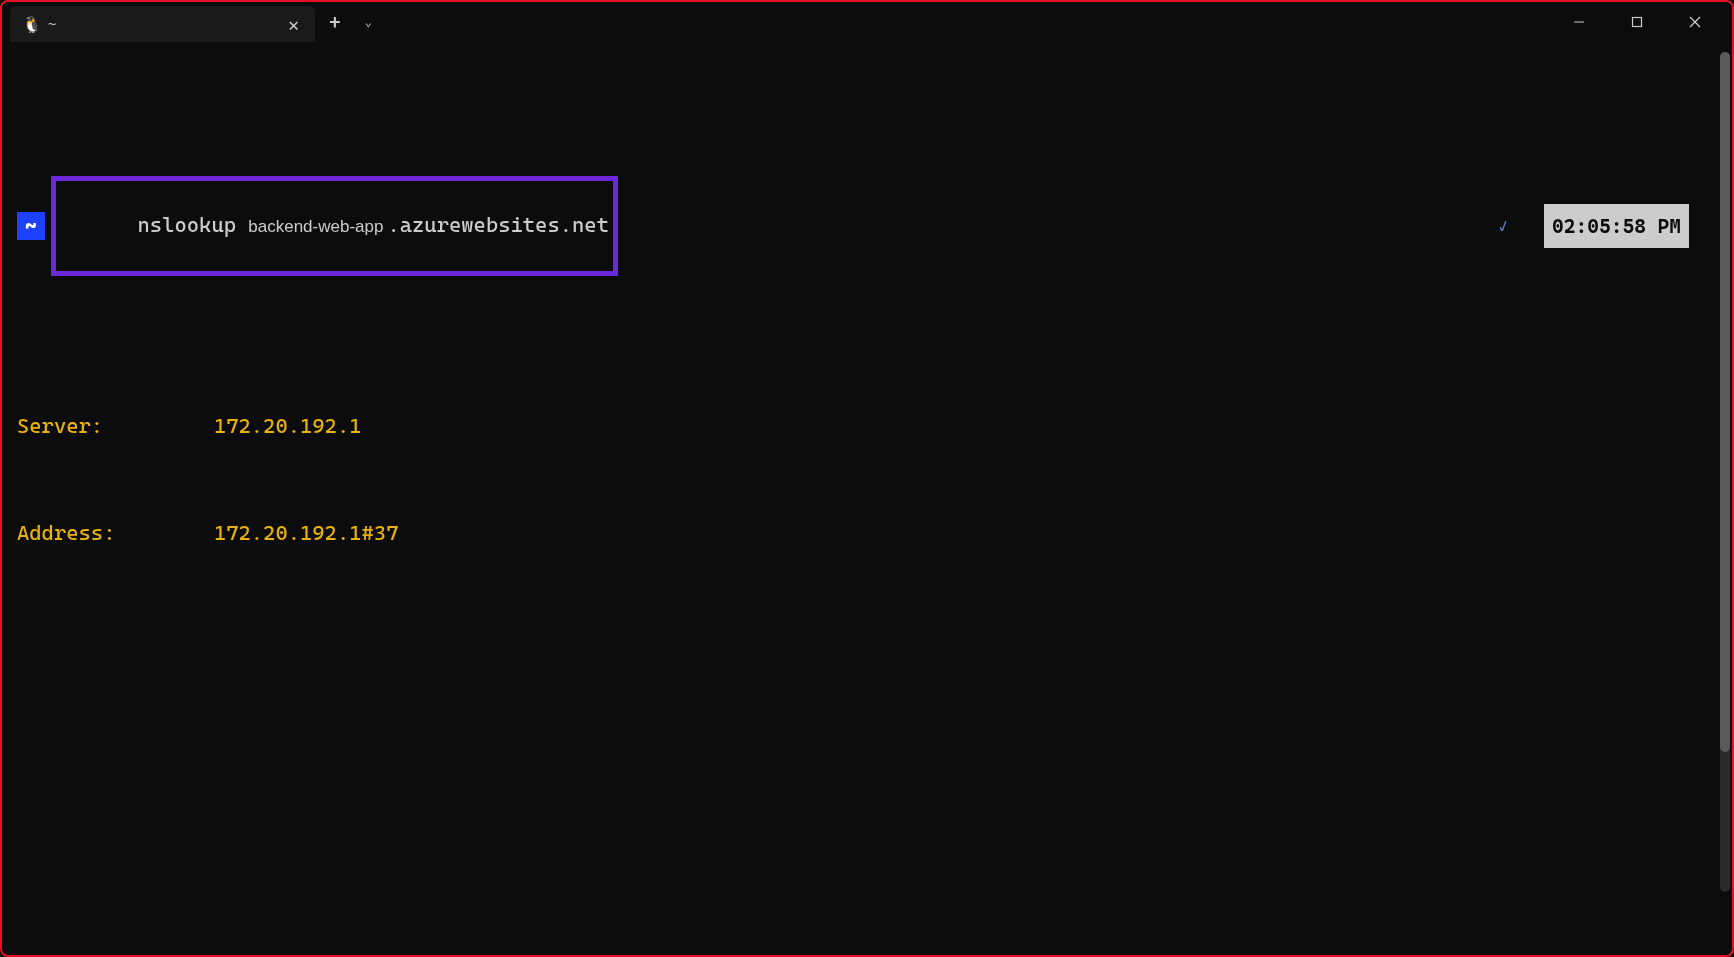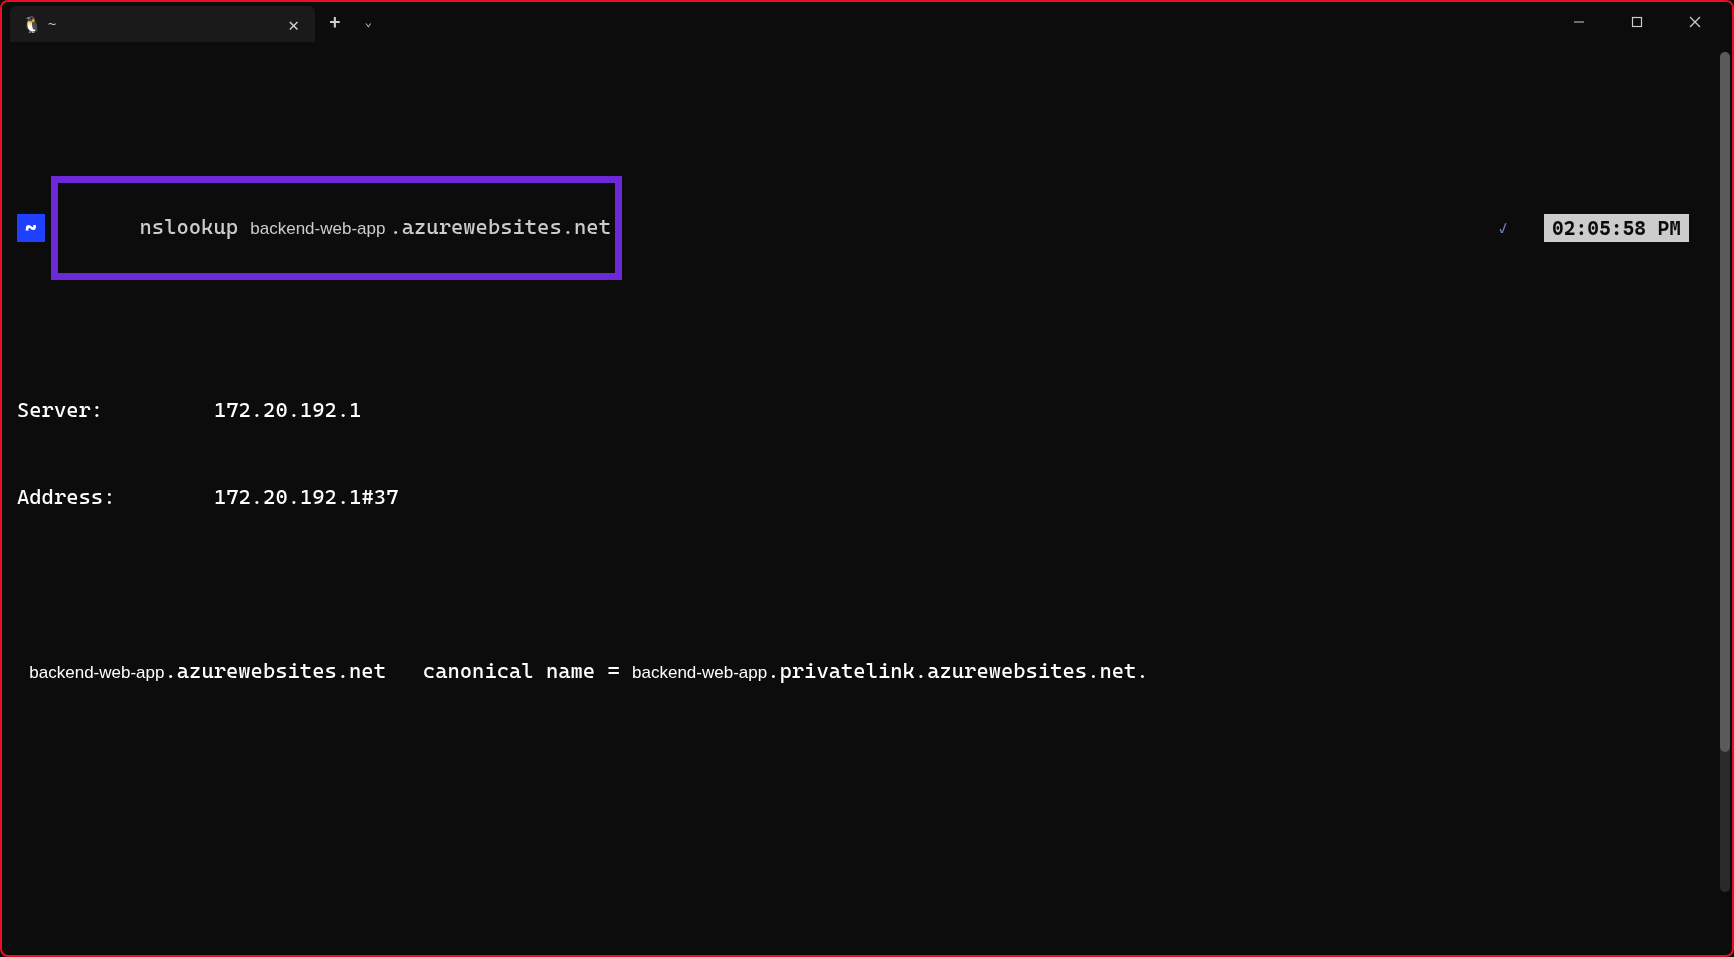--- a/index.html
+++ b/index.html
@@ -112,44 +112,45 @@
       font-size: 20px;
       height: 28px;
       display: inline-flex;
       align-items: center;
     }
     .command-text {
       color: #cccccc;
       margin-left: 4px;
     }
     .highlight-box {
-      border: 7px solid #6d28d9;
+      border: 5px solid #6d28d9;
       display: inline-block;
       padding: 1px 4px;
     }
     .timestamp-box {
       position: absolute;
       right: 28px;
       background: #cccccc;
       color: #0c0c0c;
       padding: 6px 8px;
       font-weight: bold;
       font-size: 20px;
-      height: 28px;
+      height: 44px;
       display: inline-flex;
       align-items: center;
     }
     .checkmark {
       position: absolute;
       right: 210px;
       color: #6a7fcc;
       font-size: 14px;
     }
     .output-line {
-      color: #ffffff;
+      color: #eab308;
+      margin-top: 20px;
     }
     .small-host {
       font-size: 17px;
       font-family: 'Segoe UI', Arial, sans-serif;
       vertical-align: baseline;
     }
     .scrollbar {
       position: absolute;
       right: 2px;
       top: 50px;
@@ -211,21 +212,20 @@
       <span class="command-text">nslookup </span><span class="small-host">backend-web-app</span><span class="command-text">.azurewebsites.net</span>
     </span>
     <span class="checkmark">✓</span>
     <span class="timestamp-box">02:05:58 PM</span>
   </div>
 
   
   <div class="row output-line">Server:         172.20.192.1</div>
   <div class="row output-line">Address:        172.20.192.1#37</div>
   <div class="row output-line">&nbsp;</div>
-  <div class="row output-line"><span> </span><span class="small-host">backend-web-app</span><span>.azurewebsites.net   canonical name = </span><span class="small-host">backend-web-app</span><span>.privatelink.azurewebsites.net.</span></div>
   
   
 
   
   
 
   
   
   
   

